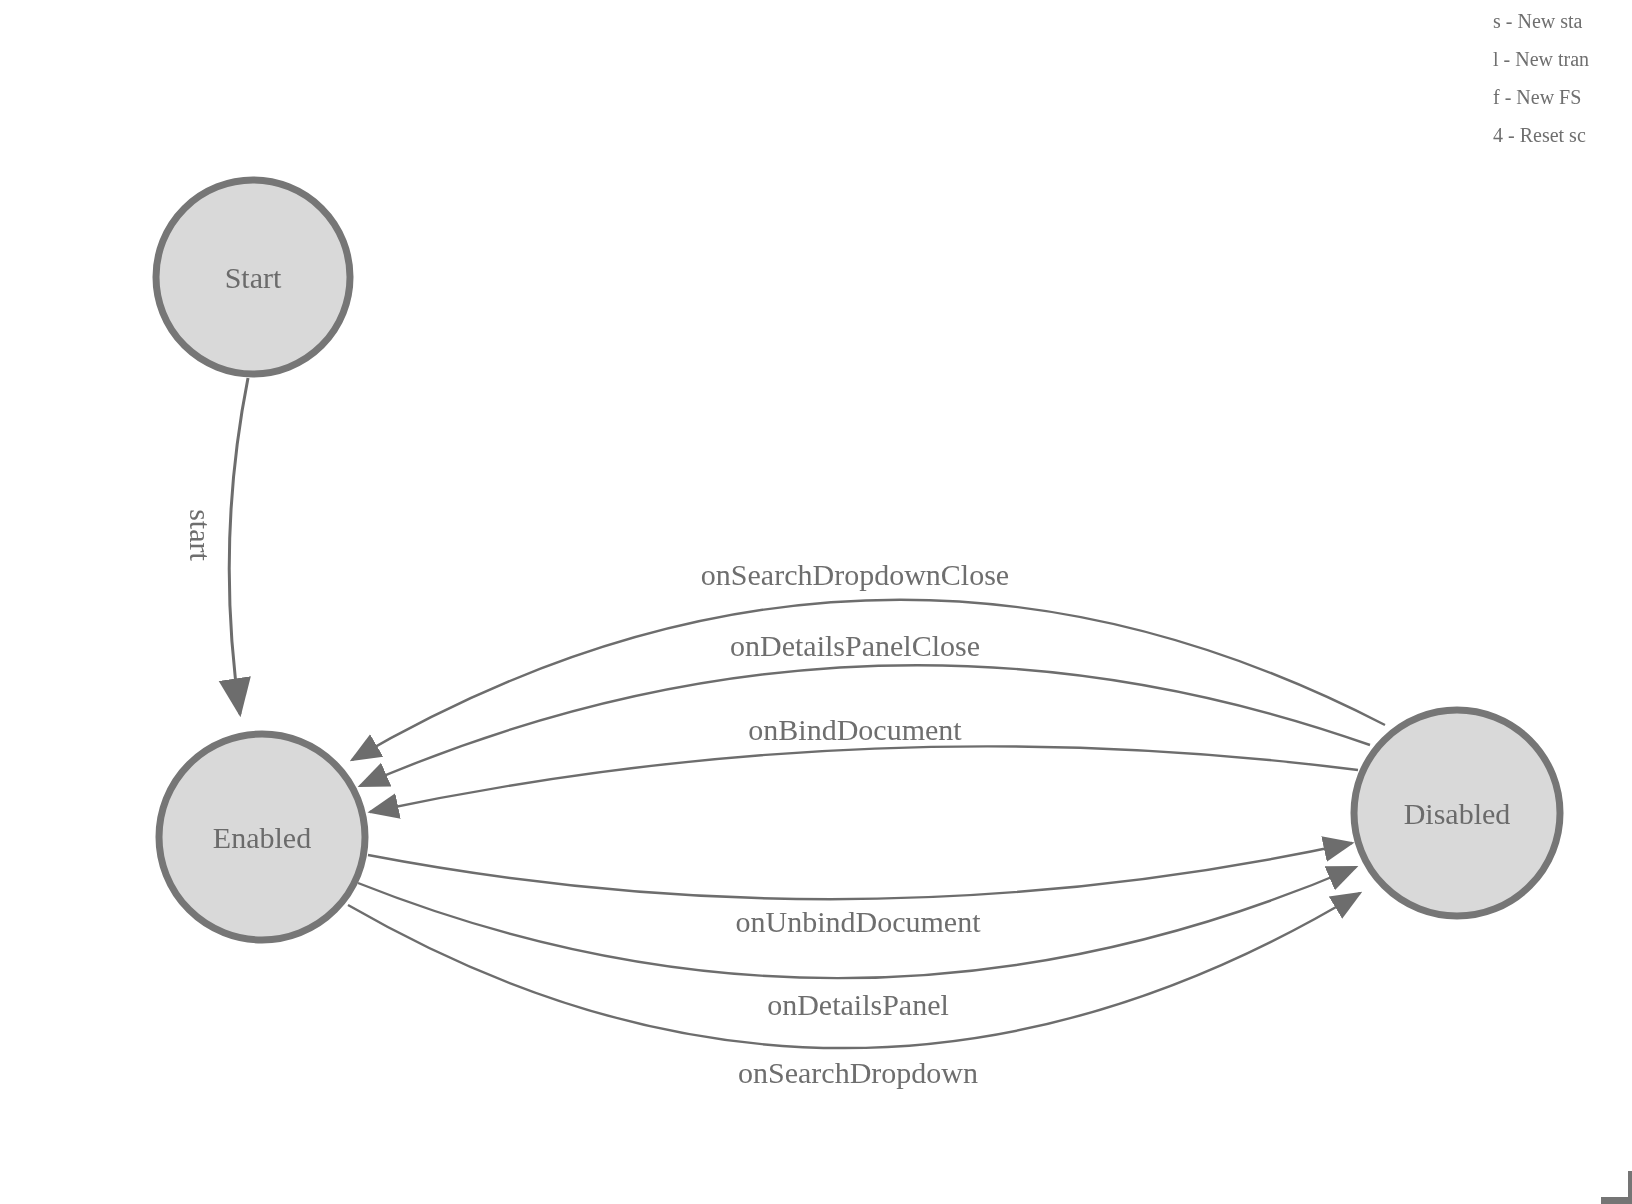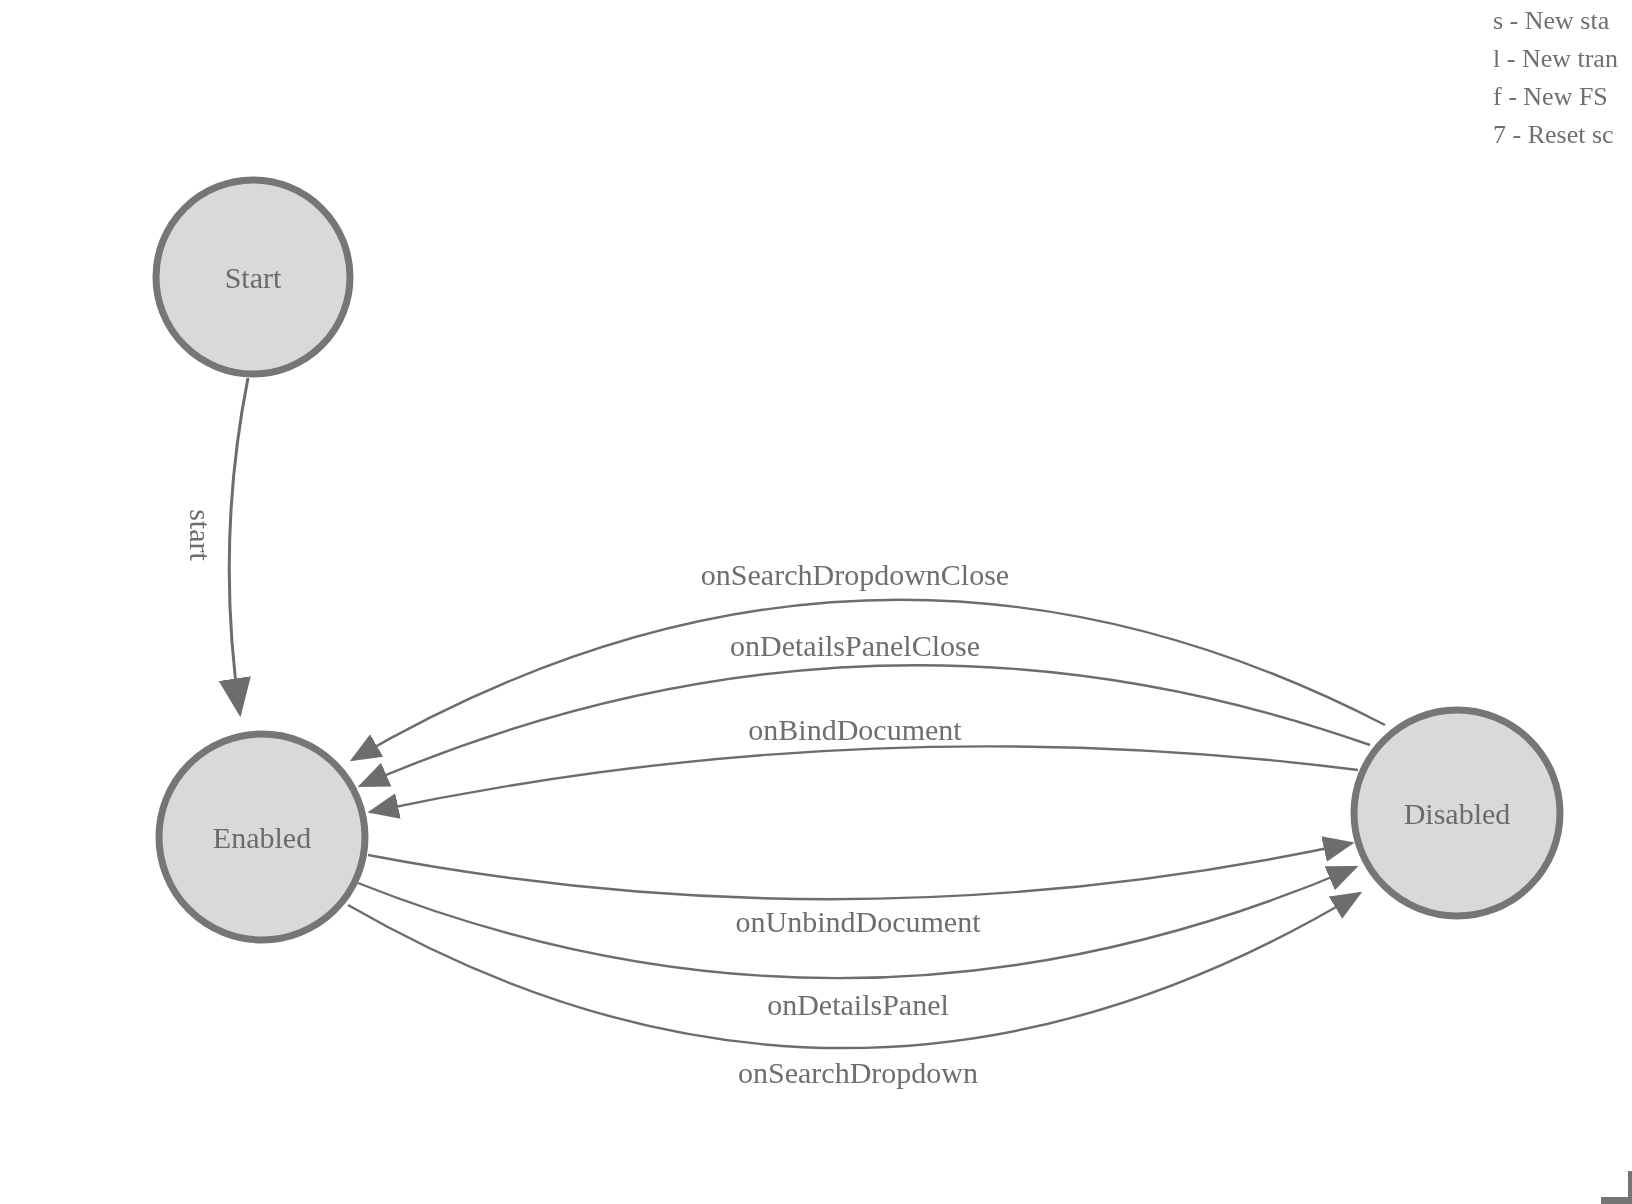--- a/index.html
+++ b/index.html
@@ -45,21 +45,21 @@
     fill: #6e6e6e;
     font-size: 30px;
     font-family: "Liberation Serif", "DejaVu Serif", serif;
     text-anchor: middle;
   }
   .legend {
     position: absolute;
     left: 1493px;
     top: 2px;
     color: #6f6f6f;
-    font-size: 26px;
+    font-size: 20px;
     line-height: 38px;
     white-space: nowrap;
   }
   .corner-handle rect {
     fill: #757575;
   }
 </style>
 </head>
 <body>
 
@@ -114,16 +114,16 @@
     <g class="corner-handle">
       <rect x="1628" y="1171" width="4" height="33"></rect>
       <rect x="1601" y="1197" width="31" height="7"></rect>
     </g>
   </svg>
 
   <div class="legend">
     <div>s - New sta</div>
     <div>l - New tran</div>
     <div>f - New FS</div>
-    <div>7 - Reset sc</div>
+    <div>4 - Reset sc</div>
   </div>
 
 </div>
 
 </body></html>

